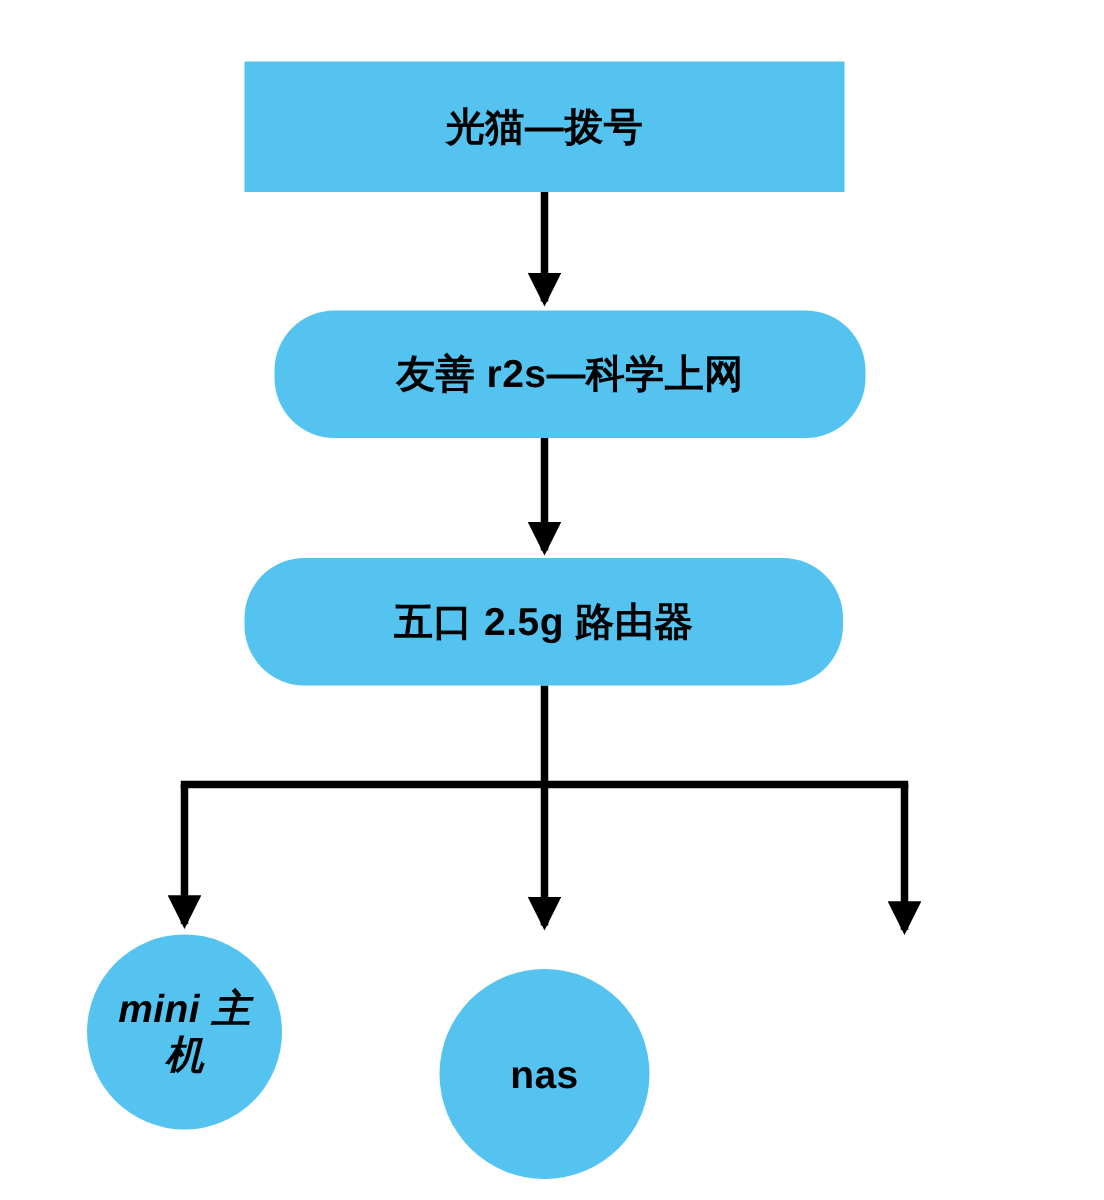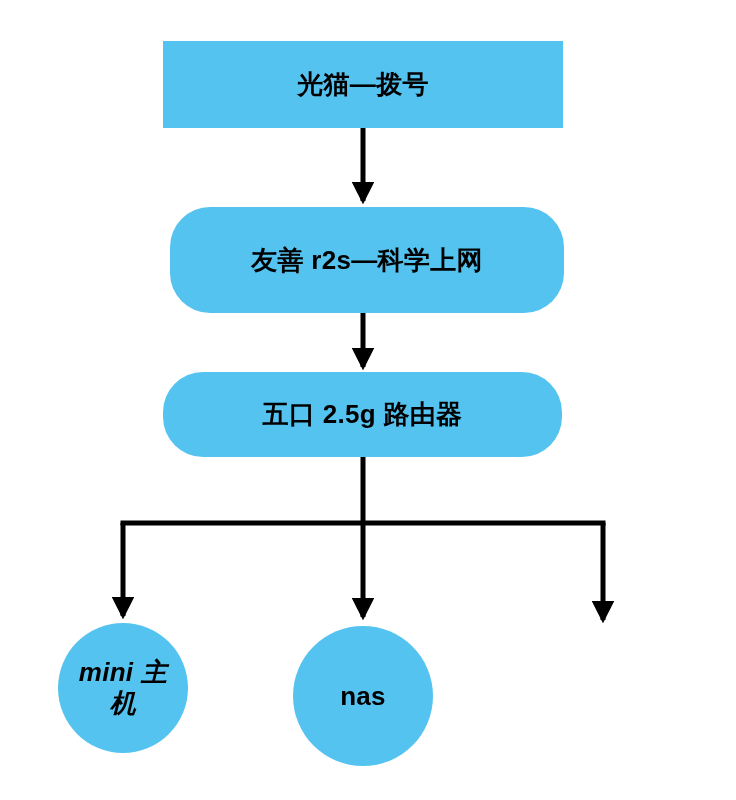--- a/index.html
+++ b/index.html
@@ -14,25 +14,25 @@
   .node {
     position: absolute;
     display: flex;
     align-items: center;
     justify-content: center;
     text-align: center;
     font-size: 26px;
     letter-spacing: 0.3px;
   }
   .rect    { left: 163px; top: 41px;  width: 400px; height: 87px; }
-  .pill-1  { left: 170px; top: 207px; width: 394px; height: 106px; border-radius: 40px; }
+  .pill-1  { left: 183px; top: 207px; width: 394px; height: 85px; border-radius: 40px; }
   .pill-2  { left: 163px; top: 372px; width: 399px; height: 85px; border-radius: 40px; }
   .circle  { border-radius: 50%; }
   .circle-1 { left: 58px;  top: 623px; width: 130px; height: 130px; font-style: italic; }
-  .circle-2 { left: 293px; top: 626px; width: 140px; height: 140px; }
+  .circle-2 { left: 293px; top: 646px; width: 140px; height: 140px; }
   .circle-3 { left: 533px; top: 628px; width: 140px; height: 140px; }
   .circle-1 .label { width: 100px; line-height: 1.18; }
   .label { display: block; }
   .connector-layer {
     position: absolute;
     left: 0; top: 0;
     width: 736px; height: 800px;
     pointer-events: none;
   }
 </style>

